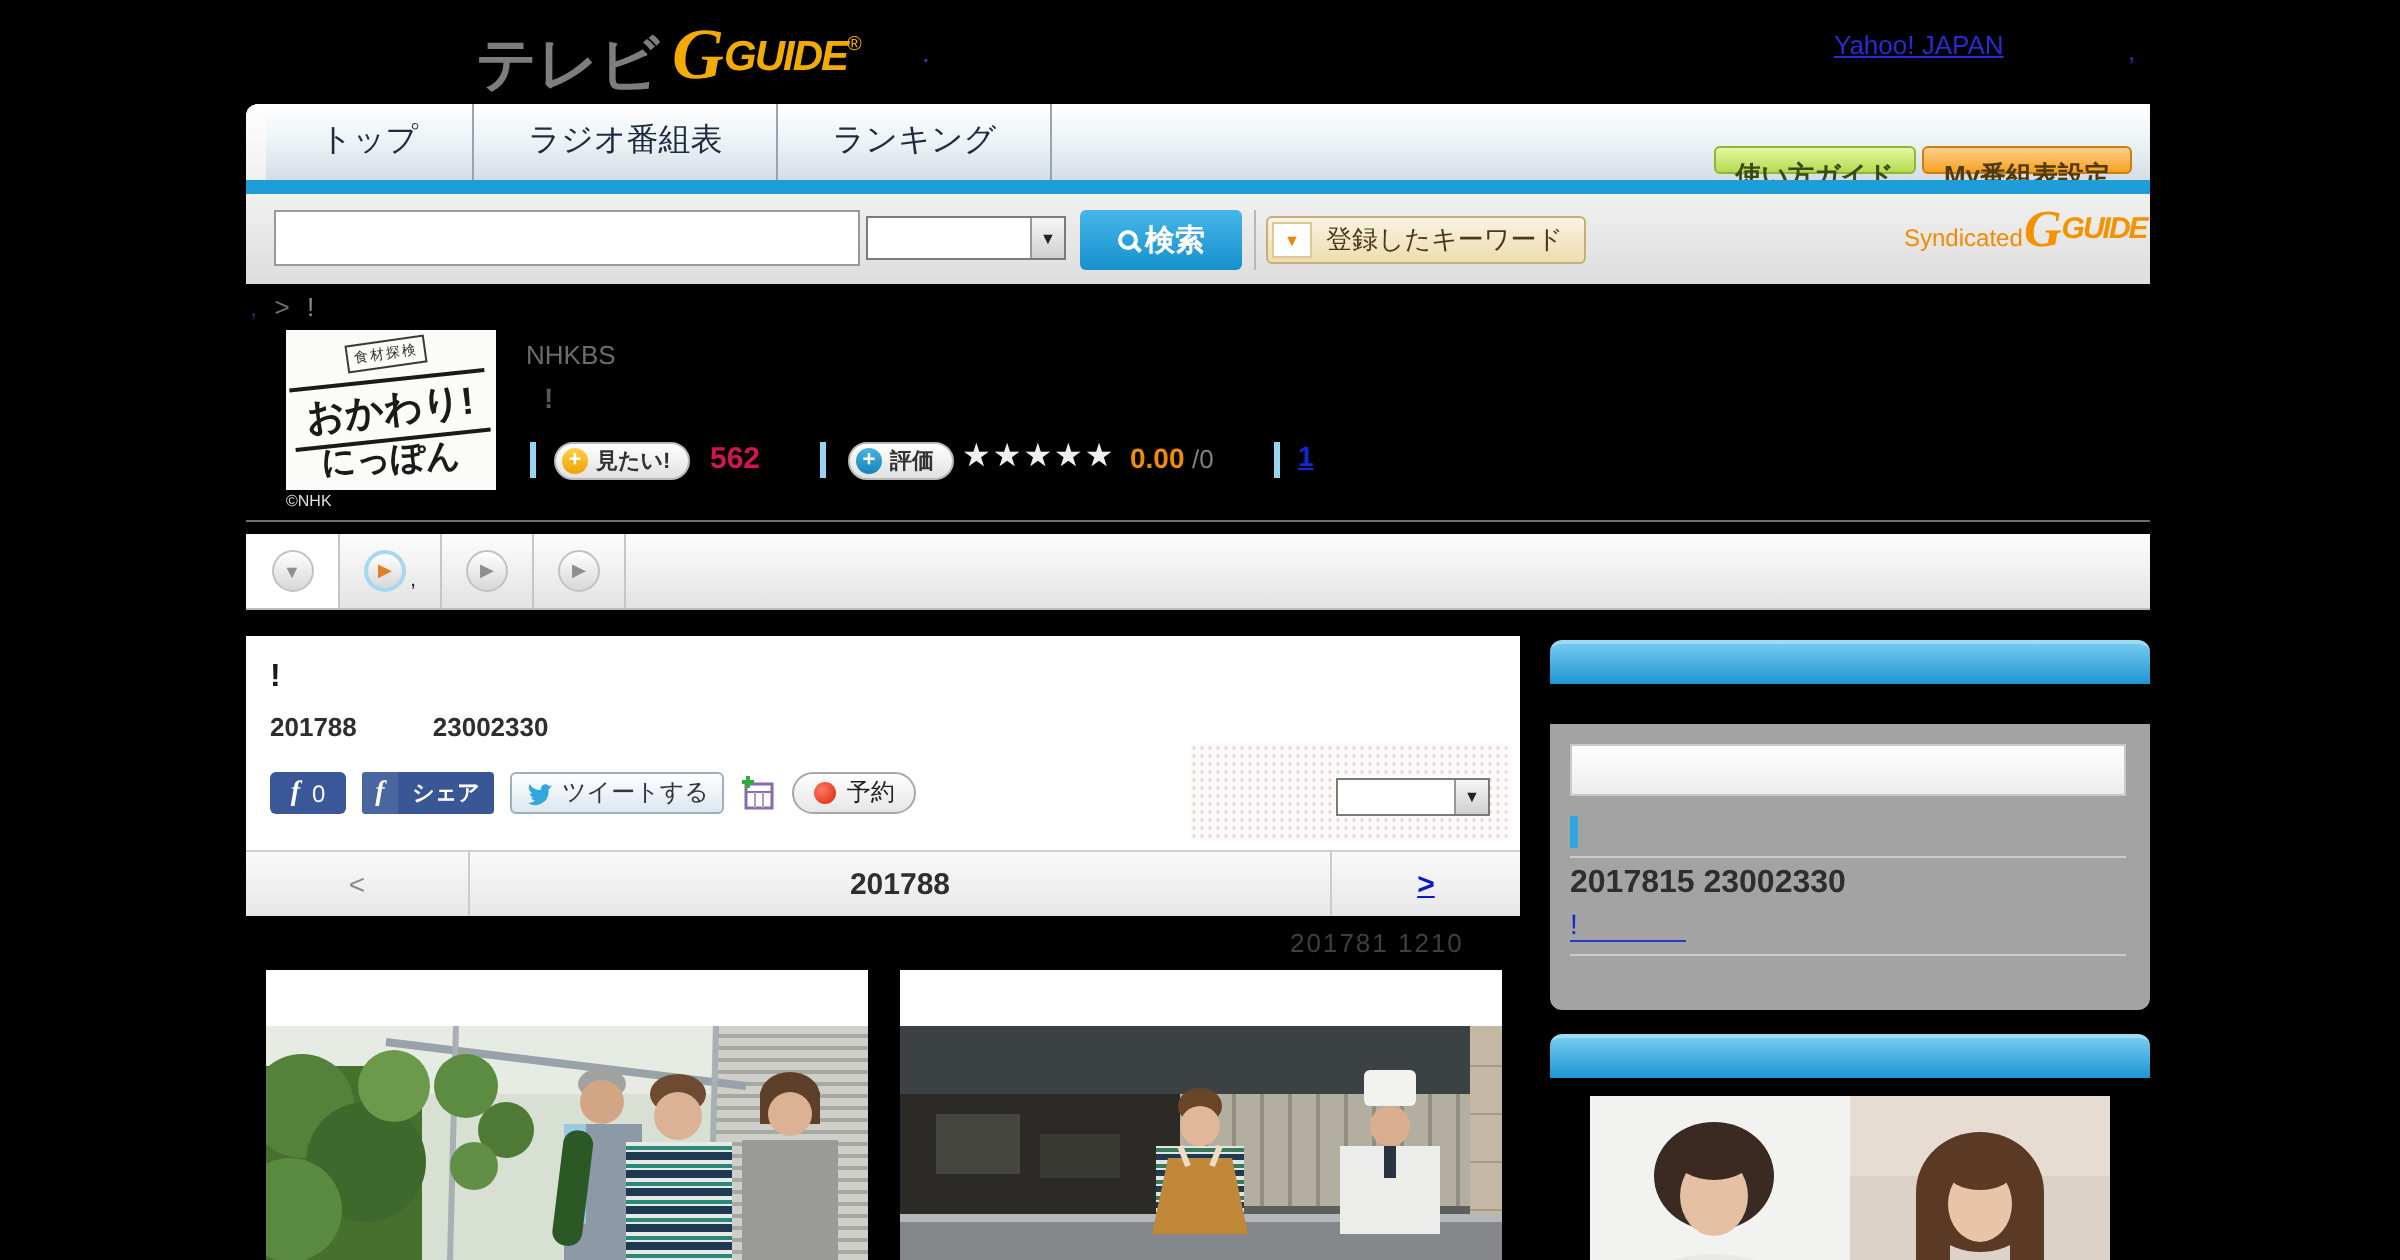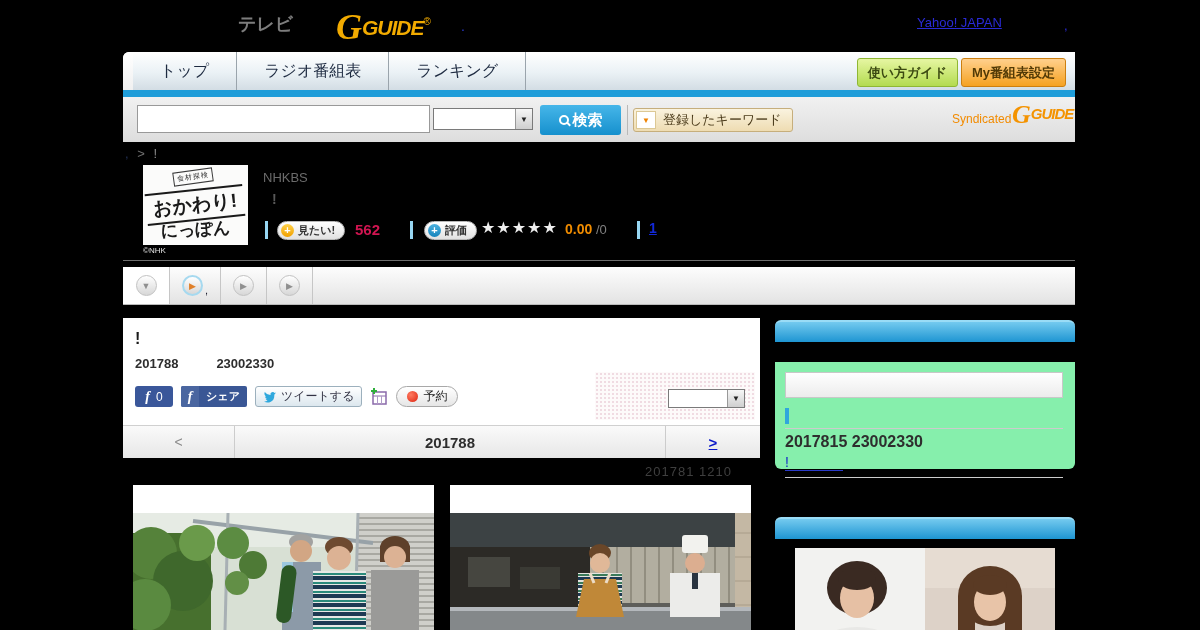--- a/index.html
+++ b/index.html
@@ -7,37 +7,37 @@
   body { font-family:"Liberation Sans","DejaVu Sans",sans-serif; }
   .page { position:relative; width:1200px; height:630px; background:#000; overflow:hidden; }
   .abs { position:absolute; }
 
   
   .y-logo { left:125px; top:5px; }
   .y-main { font-family:"Liberation Serif","DejaVu Serif",serif; font-style:italic; font-weight:bold;
             font-size:29px; color:#e60023; letter-spacing:1px; line-height:28px; }
   .y-japan { font-family:"Liberation Serif","DejaVu Serif",serif; font-style:italic; font-weight:bold;
              font-size:12px; color:#e60023; text-align:right; padding-right:8px; margin-top:-4px; letter-spacing:2px; }
-  .tv-label { left:238px; top:12px; font-size:18px; font-weight:bold; color:#7d7d7d; }
+  .tv-label { left:238px; top:12px; font-size:30px; font-weight:bold; color:#7d7d7d; }
   .gg-logo { left:336px; top:6px; color:#f2ab00; white-space:nowrap; }
   .gg-g { font-family:"Liberation Serif","DejaVu Serif",serif; font-style:italic; font-weight:bold; font-size:36px; vertical-align:-4px; }
   .gg-text { font-family:"Liberation Sans",sans-serif; font-style:italic; font-weight:bold; font-size:21px; letter-spacing:-1px; }
   .gg-reg { font-size:10px; vertical-align:10px; }
   .hdr-dot { left:461px; top:18px; color:#2a3bd0; font-size:14px; }
   .hdr-link { left:917px; top:15px; font-size:13px; color:#2a2ad8; text-decoration:underline; }
   .hdr-comma { left:1064px; top:18px; font-size:13px; color:#2a2ad8; }
 
   
   .navbar { left:123px; top:52px; width:952px; height:38px;
             background:linear-gradient(#ffffff,#eaf1f5 55%,#d3dde4); border-radius:6px 0 0 0; display:flex; }
   .nav-lead { width:10px; background:linear-gradient(#fff,#f0f0f0); border-radius:6px 0 0 0; }
   .nav-tab { line-height:38px; padding:0 27px; font-size:16px; color:#1d2a40;
              border-right:1px solid #9aa4ac; cursor:pointer; white-space:nowrap; }
   .nav-btns { position:absolute; right:9px; bottom:3px; display:flex; gap:3px; }
-  .nav-btn { height:29px; line-height:27px; padding:0 10px; font-size:13px; font-weight:bold;
+  .nav-btn { height:14px; line-height:27px; padding:0 10px; font-size:13px; font-weight:bold;
              border-radius:3px; white-space:nowrap; cursor:pointer; }
   .btn-guide { background:linear-gradient(#e6f6a2,#b3db50); border:1px solid #8fb733; color:#3c4a12; }
   .btn-want  { background:linear-gradient(#ffe982,#fcb422); border:1px solid #d8961a; color:#523a06; }
   .btn-my    { background:linear-gradient(#ffd08d,#f5a222); border:1px solid #cc7f10; color:#523a06; }
 
   .blue-bar { left:123px; top:90px; width:952px; height:7px; background:#1f9dd9; }
 
   
   .search-strip { left:123px; top:97px; width:952px; height:45px; background:linear-gradient(#f1f1f1,#dddddd); }
   .search-input { position:absolute; left:14px; top:8px; width:293px; height:28px; border:1px solid #999;
@@ -155,21 +155,21 @@
   .ph1 { left:133px; top:485px; width:301px; height:160px; }
   .ph2 { left:450px; top:485px; width:301px; height:160px; }
 
   
   .sb1 { left:775px; top:320px; width:300px; }
   .sb2 { left:775px; top:517px; width:300px; }
   .sb-head { height:22px; border-radius:6px 6px 0 0; background:linear-gradient(#74caef,#1e95d2);
              border-top:2px solid #9adcf6; }
   .sb-gap { height:20px; background:#000; }
   .sb-gap2 { height:9px; background:#000; }
-  .sb-body { height:107px; background:#86efac; border-radius:0 0 6px 6px; position:relative; }
+  .sb-body { height:143px; background:#a3a3a3; border-radius:0 0 6px 6px; position:relative; }
   .sb-box { position:absolute; left:10px; top:10px; width:278px; height:26px;
             background:linear-gradient(#ffffff,#ececec); border:1px solid #c8c8c8; }
   .sb-mark { position:absolute; left:10px; top:46px; width:4px; height:16px; background:#2fa6dd; }
   .sb-div { position:absolute; left:10px; width:278px; height:1px; background:#ccc; }
   .sb-date { position:absolute; left:10px; top:71px; font-size:16px; font-weight:bold; color:#2e2e2e; }
   .sb-link { position:absolute; left:10px; top:92px; font-size:14px; color:#1228c8;
              display:inline-block; width:58px; border-bottom:1px solid #2a3ac8; text-decoration:none; }
   .sb-photo { position:absolute; left:20px; top:31px; width:260px; background:#fff; }
 </style>
 </head>

